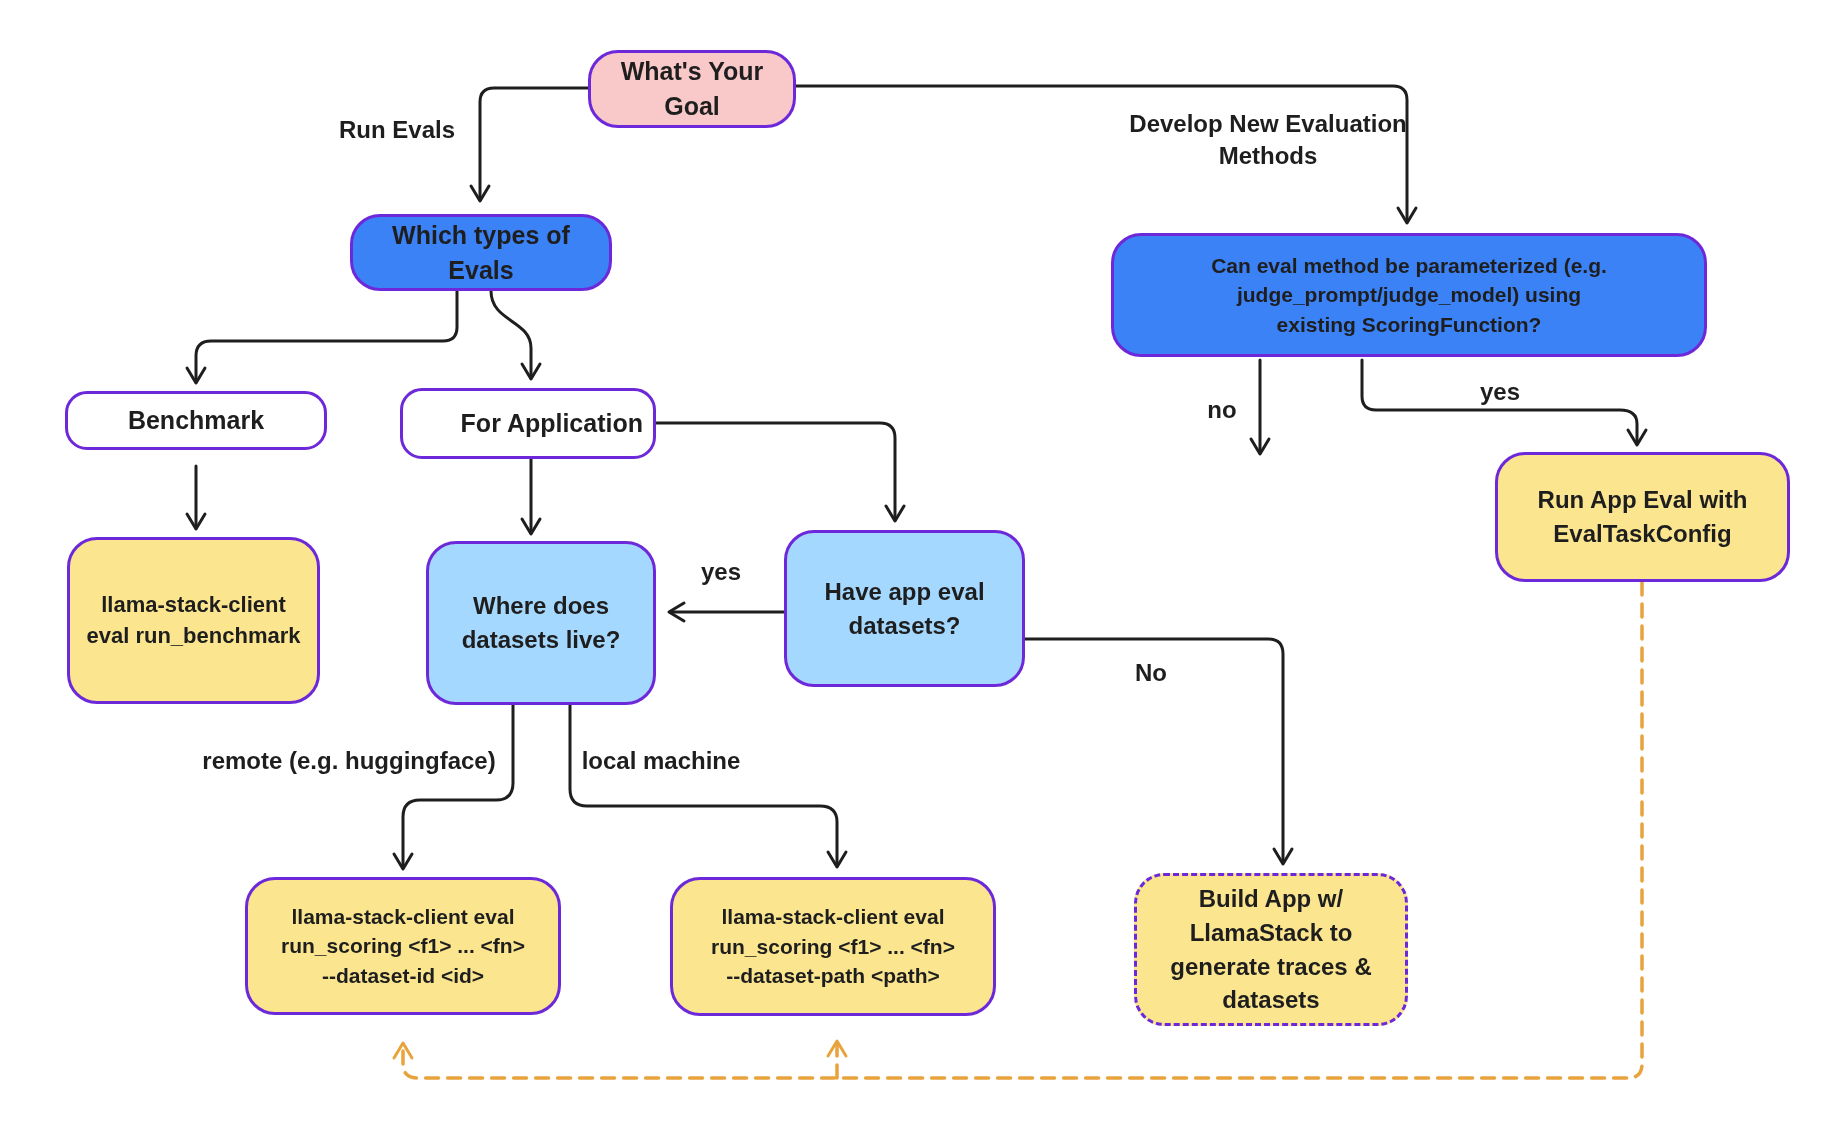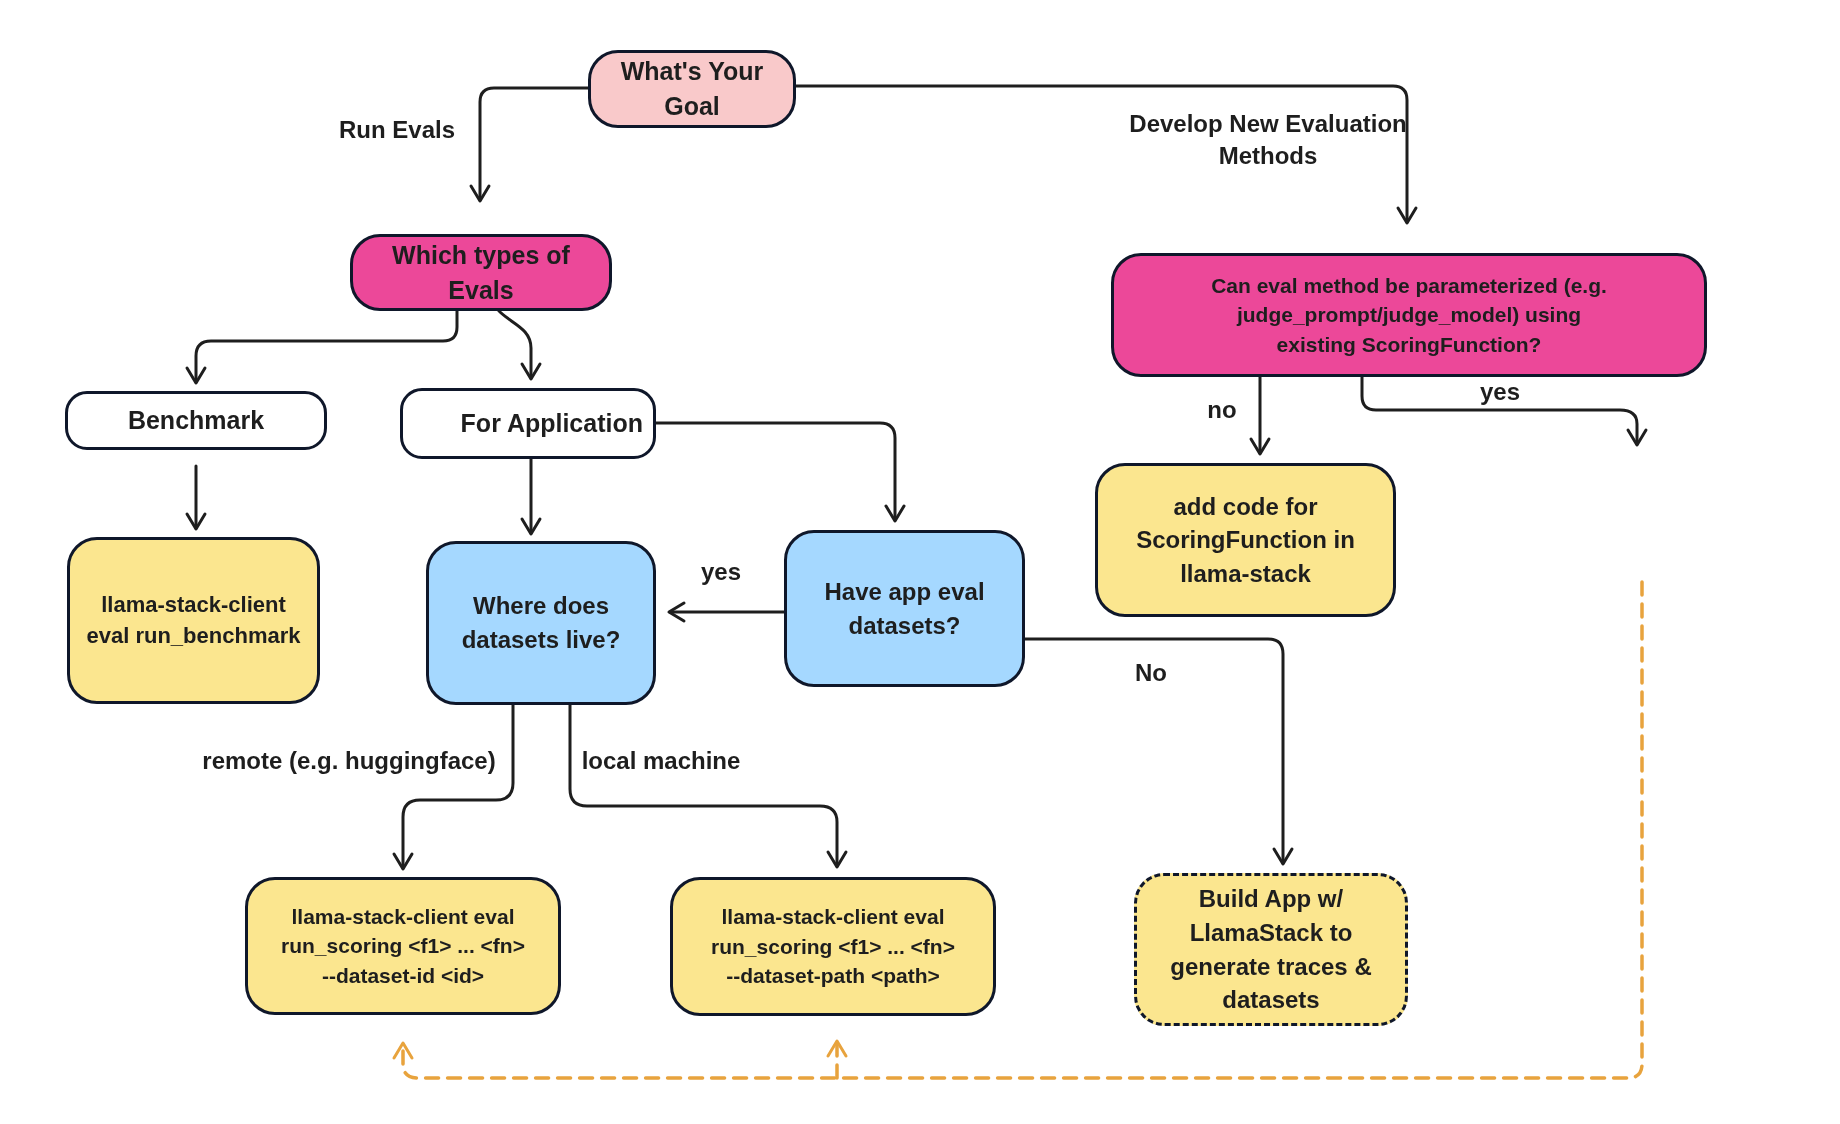--- a/index.html
+++ b/index.html
@@ -3,26 +3,26 @@
 <meta charset="utf-8">
 <style>
   html,body{margin:0;padding:0;background:#ffffff;}
   #canvas{
     position:relative;width:1840px;height:1124px;background:#ffffff;
     font-family:"Liberation Sans",sans-serif;color:#1e1e1e;overflow:hidden;
   }
   svg.wires{position:absolute;left:0;top:0;pointer-events:none;}
   .node{
     position:absolute;display:flex;align-items:center;justify-content:center;
-    text-align:center;border:3px solid #0f172a;border-radius:30px;
+    text-align:center;border:3px solid #6d28d9;border-radius:30px;
     font-weight:600;line-height:1.4;box-sizing:border-box;padding:4px 10px;
   }
   .node .lbl{white-space:pre-line;}
   .pink  {background:#f9c9ca;}
-  .green {background:#ec4899;margin-top:20px;}
+  .green {background:#3b82f6;}
   .blue  {background:#a5d8ff;}
   .yellow{background:#fbe68f;}
   .white {background:#ffffff;border-radius:22px;}
   .dashed{border-style:dashed;border-width:3.5px;}
   .fs25{font-size:25px;} .fs24{font-size:24px;} .fs22{font-size:22px;} .fs21{font-size:21px;}
   .edge-label{
     position:absolute;transform:translate(-50%,-50%);
     font-size:24px;font-weight:600;text-align:center;white-space:pre-line;line-height:1.35;
   }
   
@@ -116,26 +116,25 @@
   <div class="node blue fs24" id="n-where-datasets">
     <span class="lbl">Where does
 datasets live?</span>
   </div>
 
   <div class="node blue fs24" id="n-have-datasets">
     <span class="lbl">Have app eval
 datasets?</span>
   </div>
 
-  <div class="node yellow fs24" id="n-add-code">
-    <span class="lbl">add code for
-ScoringFunction in
-llama-stack</span>
+
+  <div class="node yellow fs24" id="n-run-app-eval">
+    <span class="lbl">Run App Eval with
+EvalTaskConfig</span>
   </div>
-
 
   <div class="node yellow fs21" id="n-run-scoring-id">
     <span class="lbl">llama-stack-client eval
 run_scoring &lt;f1&gt; ... &lt;fn&gt;
 --dataset-id &lt;id&gt;</span>
   </div>
 
   <div class="node yellow fs21" id="n-run-scoring-path">
     <span class="lbl">llama-stack-client eval
 run_scoring &lt;f1&gt; ... &lt;fn&gt;

